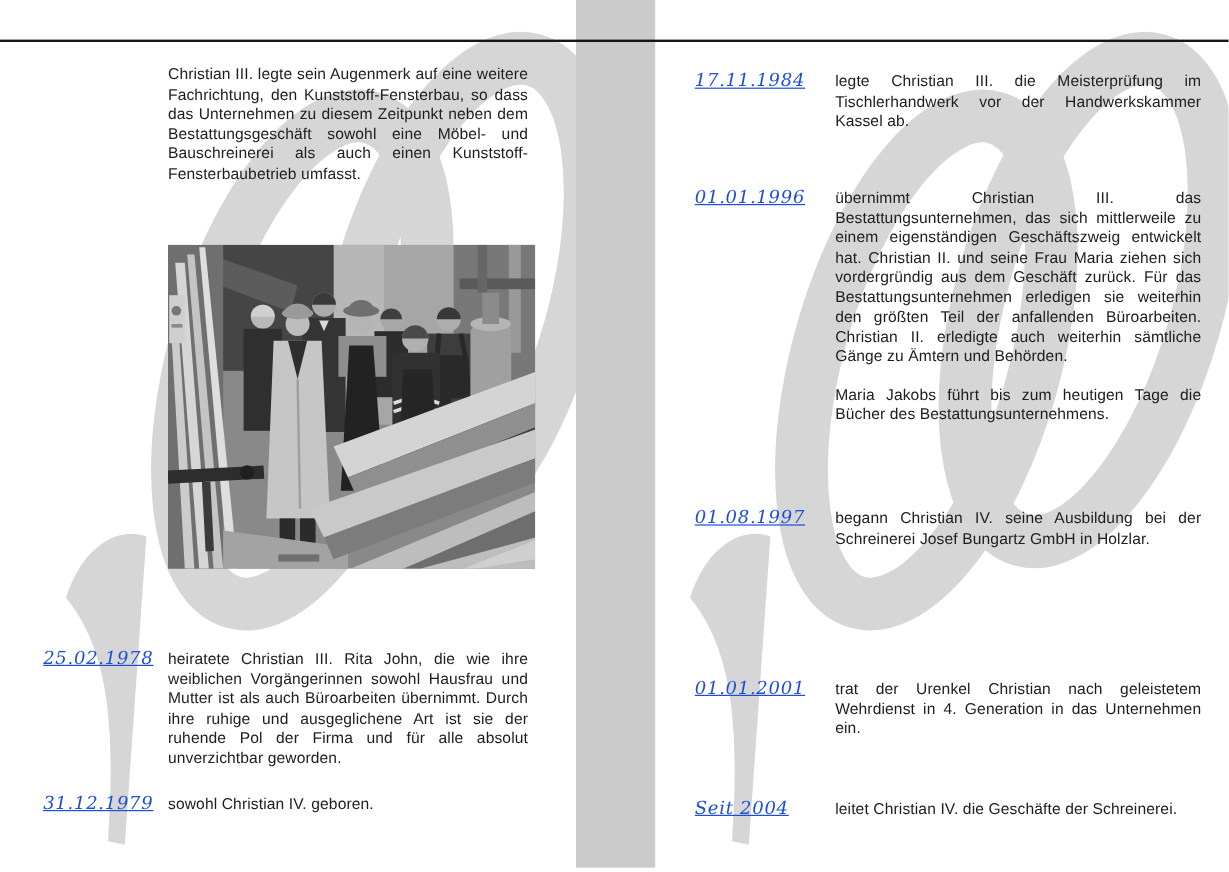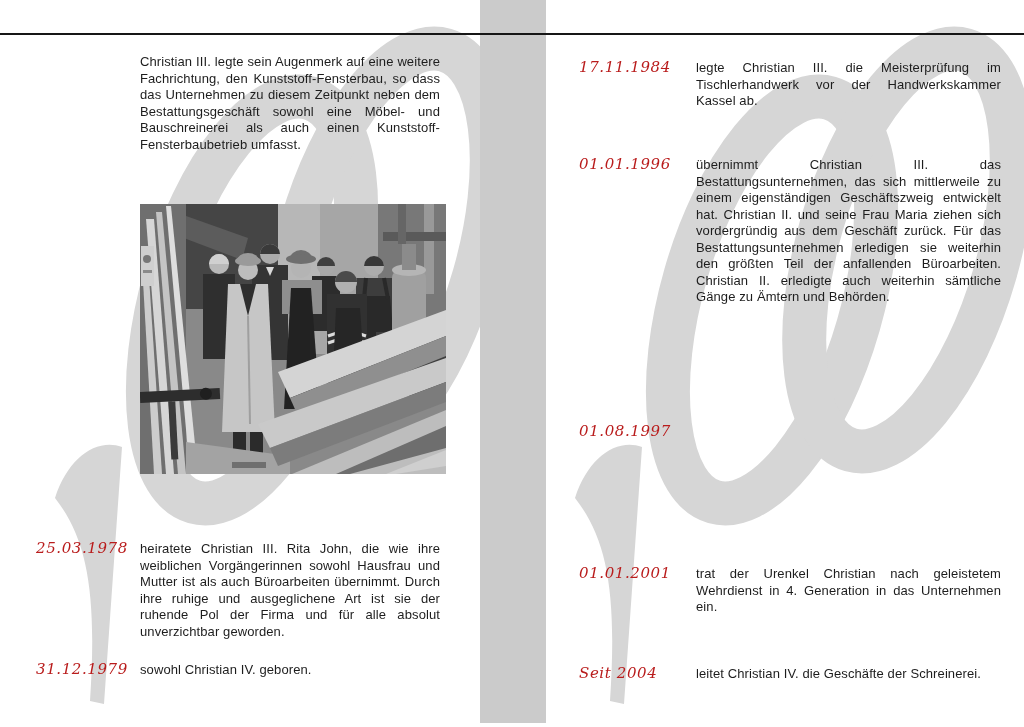--- a/index.html
+++ b/index.html
@@ -10,22 +10,23 @@
   .rule-top { position:absolute; left:0; top:33px; width:1024px; height:2px; background:#161616; z-index:5; }
   .gutter  { position:absolute; left:480px; top:0; width:66px; height:723px; background:#cbcbcb; z-index:2; }
   .wm { position:absolute; top:0; z-index:1; pointer-events:none; }
   .wm.left  { left:0; }
   .wm.right { left:520px; }
   .photo { position:absolute; left:140px; top:204px; z-index:3; }
   .entry { position:absolute; left:0; width:1024px; z-index:4; }
   .entry .date {
     position:absolute; top:-1px;
     font-family:"DejaVu Serif", serif; font-style:italic;
-    font-size:15px; line-height:16.5px; color:#b91c1c; letter-spacing:0.6px;
+    font-size:15px; line-height:16.5px; color:#1d4ed8; letter-spacing:0.6px;
     white-space:nowrap;
+    text-decoration:underline;
   }
   .entry.left  .date { left:36px; }
   .entry.right .date { left:579px; }
   .entry .body {
     position:absolute; top:0;
     text-align:justify; font-size:13px; line-height:16.5px;
     color:#1d1d1d; letter-spacing:0.1px;
   }
   .entry.left  .body { left:140px; width:300px; }
   .entry.right .body { left:684px; width:305px;margin-left:12px; }
@@ -136,21 +137,21 @@
   </svg>
 
   <div class="entry left" style="top:54px">
     <span class="date"></span>
     <div class="body">
       <p>Christian III. legte sein Augenmerk auf eine weitere Fachrichtung, den Kunststoff-Fensterbau, so dass das Unternehmen zu diesem Zeitpunkt neben dem Bestattungsgeschäft sowohl eine Möbel- und Bauschreinerei als auch einen Kunststoff-Fensterbaubetrieb umfasst.</p>
     </div>
   </div>
 
   <div class="entry left" style="top:541px">
-    <span class="date">25.03.1978</span>
+    <span class="date">25.02.1978</span>
     <div class="body">
       <p>heiratete Christian III. Rita John, die wie ihre weiblichen Vorgängerinnen sowohl Hausfrau und Mutter ist als auch Büroarbeiten übernimmt. Durch ihre ruhige und ausgeglichene Art ist sie der ruhende Pol der Firma und für alle absolut unverzichtbar geworden.</p>
     </div>
   </div>
 
   <div class="entry left" style="top:662px">
     <span class="date">31.12.1979</span>
     <div class="body">
       <p>sowohl Christian IV. geboren.</p>
     </div>
@@ -160,26 +161,28 @@
     <span class="date">17.11.1984</span>
     <div class="body">
       <p>legte Christian III. die Meisterprüfung im Tischlerhandwerk vor der Handwerkskammer Kassel ab.</p>
     </div>
   </div>
 
   <div class="entry right" style="top:157px">
     <span class="date">01.01.1996</span>
     <div class="body">
       <p>übernimmt Christian III. das Bestattungsunternehmen, das sich mittlerweile zu einem eigenständigen Geschäftszweig entwickelt hat. Christian II. und seine Frau Maria ziehen sich vordergründig aus dem Geschäft zurück. Für das Bestattungsunternehmen erledigen sie weiterhin den größten Teil der anfallenden Büroarbeiten. Christian II. erledigte auch weiterhin sämtliche Gänge zu Ämtern und Behörden.</p>
+      <p>Maria Jakobs führt bis zum heutigen Tage die Bücher des Bestattungsunternehmens.</p>
     </div>
   </div>
 
   <div class="entry right" style="top:424px">
     <span class="date">01.08.1997</span>
     <div class="body">
+      <p>begann Christian IV. seine Ausbildung bei der Schreinerei Josef Bungartz GmbH in Holzlar.</p>
     </div>
   </div>
 
   <div class="entry right" style="top:566px">
     <span class="date">01.01.2001</span>
     <div class="body">
       <p>trat der Urenkel Christian nach geleistetem Wehrdienst in 4. Generation in das Unternehmen ein.</p>
     </div>
   </div>
 

